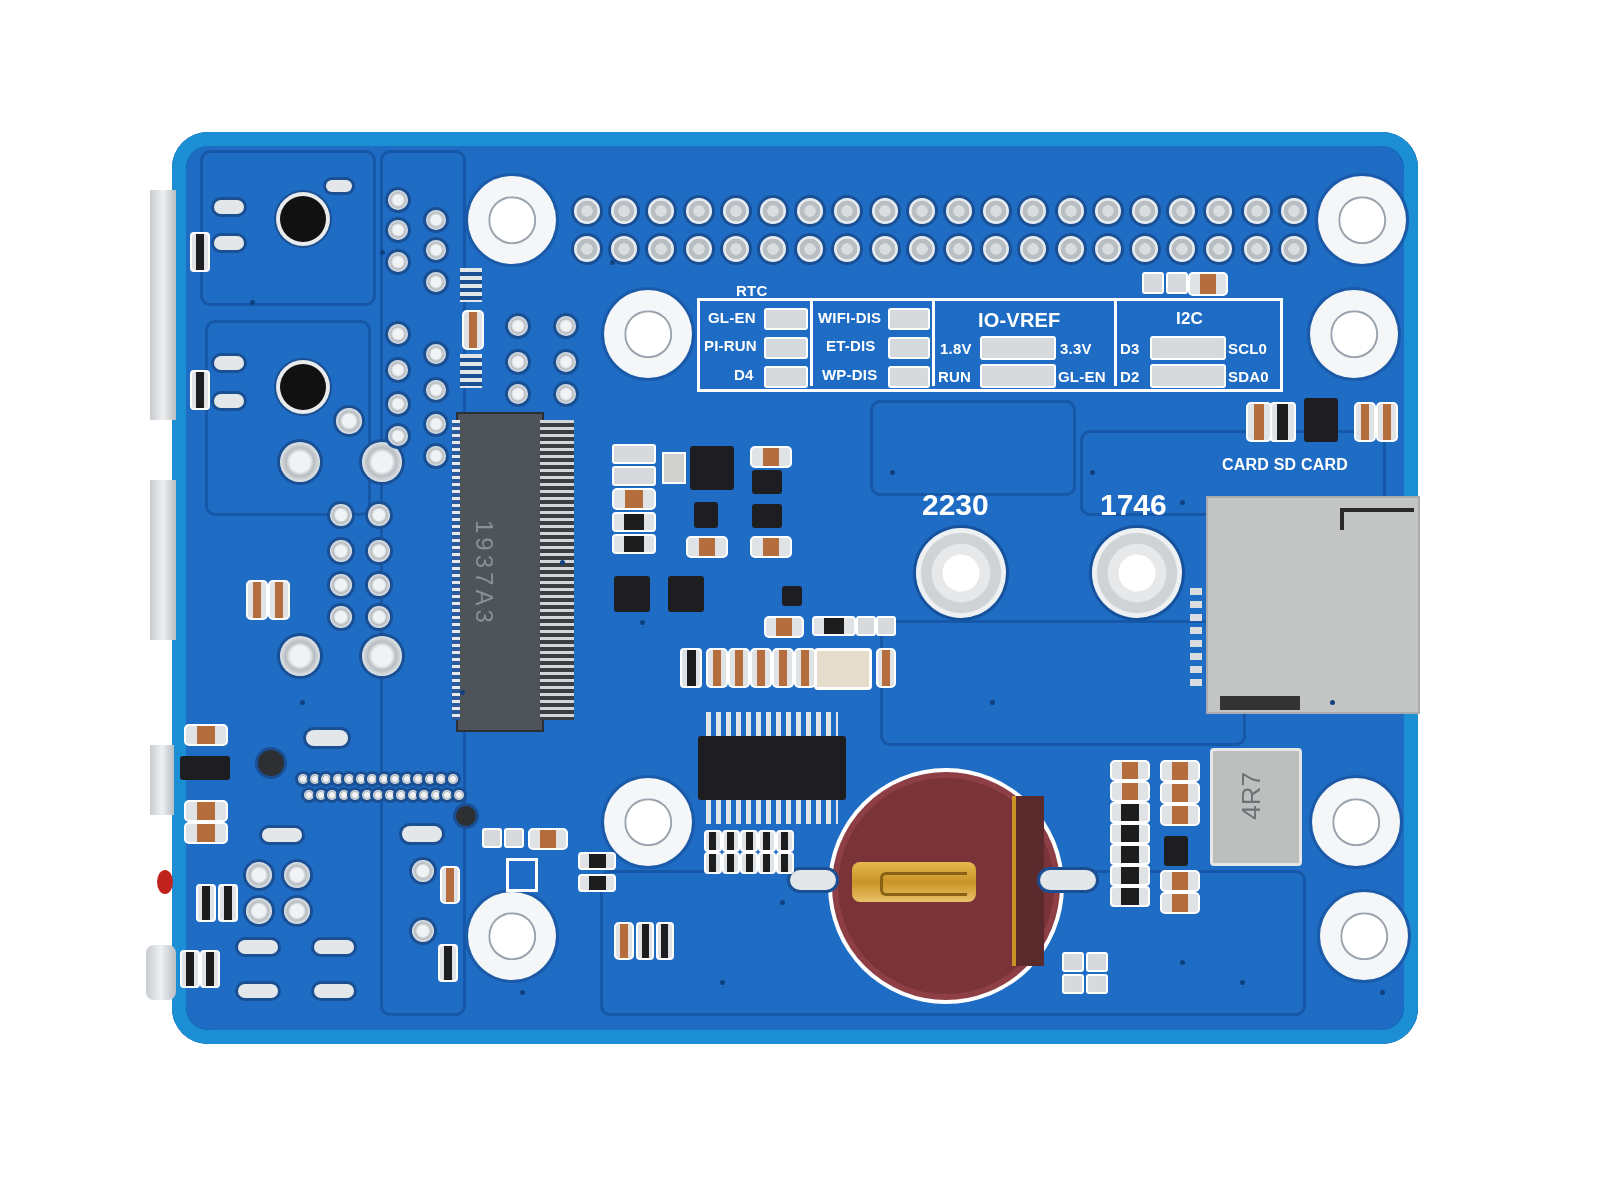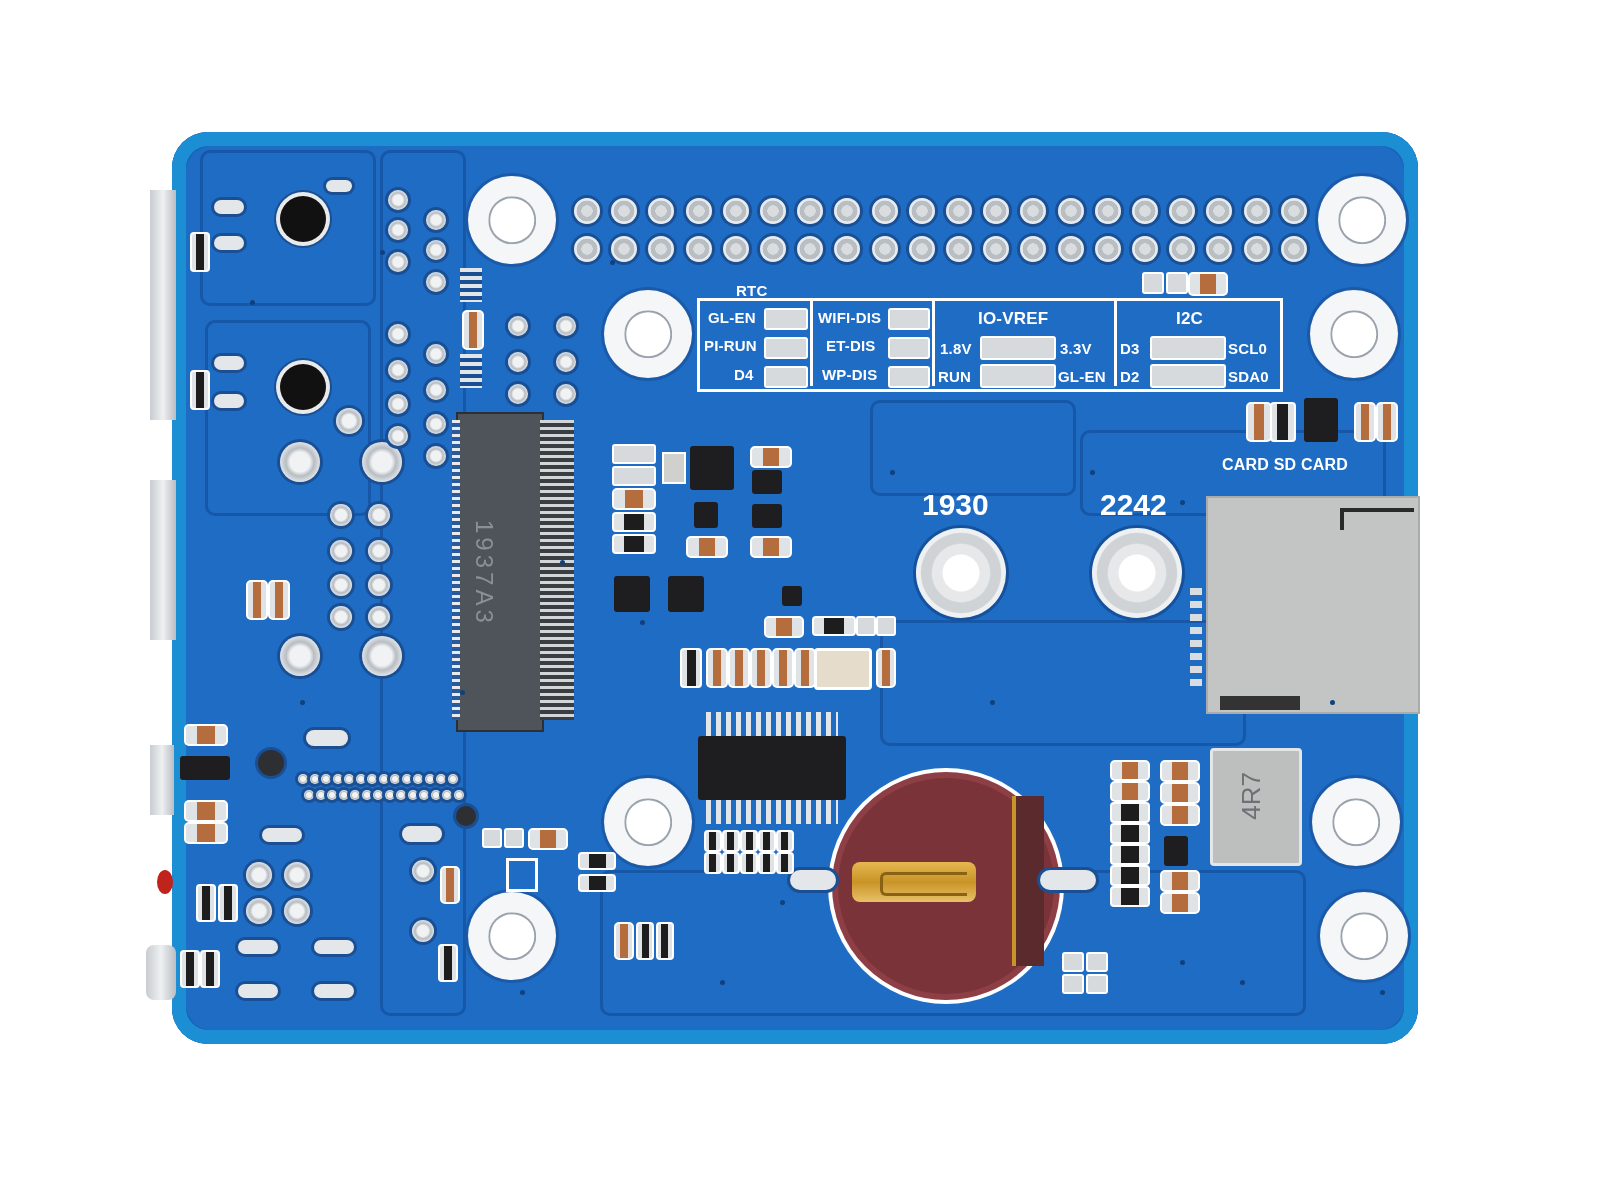--- a/index.html
+++ b/index.html
@@ -78,21 +78,21 @@
 <div class="smd" style="left:764px;top:337px;width:40px;height:18px;background:#d6dadd;"></div>
 <div class="smd" style="left:764px;top:366px;width:40px;height:18px;background:#d6dadd;"></div>
 
 <div class="silk" style="left:818px;top:309px;">WIFI-DIS</div>
 <div class="silk" style="left:826px;top:337px;">ET-DIS</div>
 <div class="silk" style="left:822px;top:366px;">WP-DIS</div>
 <div class="smd" style="left:888px;top:308px;width:38px;height:18px;background:#d6dadd;"></div>
 <div class="smd" style="left:888px;top:337px;width:38px;height:18px;background:#d6dadd;"></div>
 <div class="smd" style="left:888px;top:366px;width:38px;height:18px;background:#d6dadd;"></div>
 
-<div class="silk" style="left:978px;top:309px;font-size:17px;">IO-VREF</div>
+<div class="silk" style="left:978px;top:309px;font-size:20px;">IO-VREF</div>
 <div class="silk" style="left:940px;top:340px;">1.8V</div>
 <div class="silk" style="left:938px;top:368px;">RUN</div>
 <div class="silk" style="left:1060px;top:340px;">3.3V</div>
 <div class="silk" style="left:1058px;top:368px;">GL-EN</div>
 <div class="smd" style="left:980px;top:336px;width:72px;height:20px;background:#d6dadd;"></div>
 <div class="smd" style="left:980px;top:364px;width:72px;height:20px;background:#d6dadd;"></div>
 
 <div class="silk" style="left:1176px;top:309px;font-size:17px;">I2C</div>
 <div class="silk" style="left:1120px;top:340px;">D3</div>
 <div class="silk" style="left:1120px;top:368px;">D2</div>
@@ -105,22 +105,22 @@
 <div class="smd" style="left:1142px;top:272px;width:18px;height:18px;background:#d6dadd;"></div>
 <div class="smd" style="left:1166px;top:272px;width:18px;height:18px;background:#d6dadd;"></div>
 
 <div class="cap" style="left:1246px;top:402px;width:22px;height:36px;"></div>
 <div class="res" style="left:1270px;top:402px;width:22px;height:36px;"></div>
 <div class="ic" style="left:1304px;top:398px;width:34px;height:44px;"></div>
 <div class="cap" style="left:1354px;top:402px;width:18px;height:36px;"></div>
 <div class="cap" style="left:1376px;top:402px;width:18px;height:36px;"></div>
 <div class="silk" style="left:1222px;top:456px;font-size:16px;">CARD SD CARD</div>
 
-<div class="silkbig" style="left:922px;top:488px;">1930</div>
-<div class="silkbig" style="left:1100px;top:488px;">2242</div>
+<div class="silkbig" style="left:922px;top:488px;">2230</div>
+<div class="silkbig" style="left:1100px;top:488px;">1746</div>
 <div class="standoff" style="left:916px;top:528px;width:90px;height:90px;"></div>
 <div class="standoff" style="left:1092px;top:528px;width:90px;height:90px;"></div>
 
 <div class="sd" style="left:1206px;top:496px;width:210px;height:214px;"></div>
 <div class="abs" style="left:1340px;top:508px;width:70px;height:18px;border-top:4px solid #2a2a2a;border-left:4px solid #2a2a2a;"></div>
 <div class="abs" style="left:1220px;top:696px;width:80px;height:14px;background:#333;"></div>
 <div id="sdpins"></div>
 
 <div class="connector-m2" style="left:456px;top:412px;width:84px;height:316px;"></div>
 <div class="abs" style="left:540px;top:420px;width:34px;height:300px;background:repeating-linear-gradient(180deg,#d2d6d9 0 3px,#3a3e42 3px 7px);"></div>

